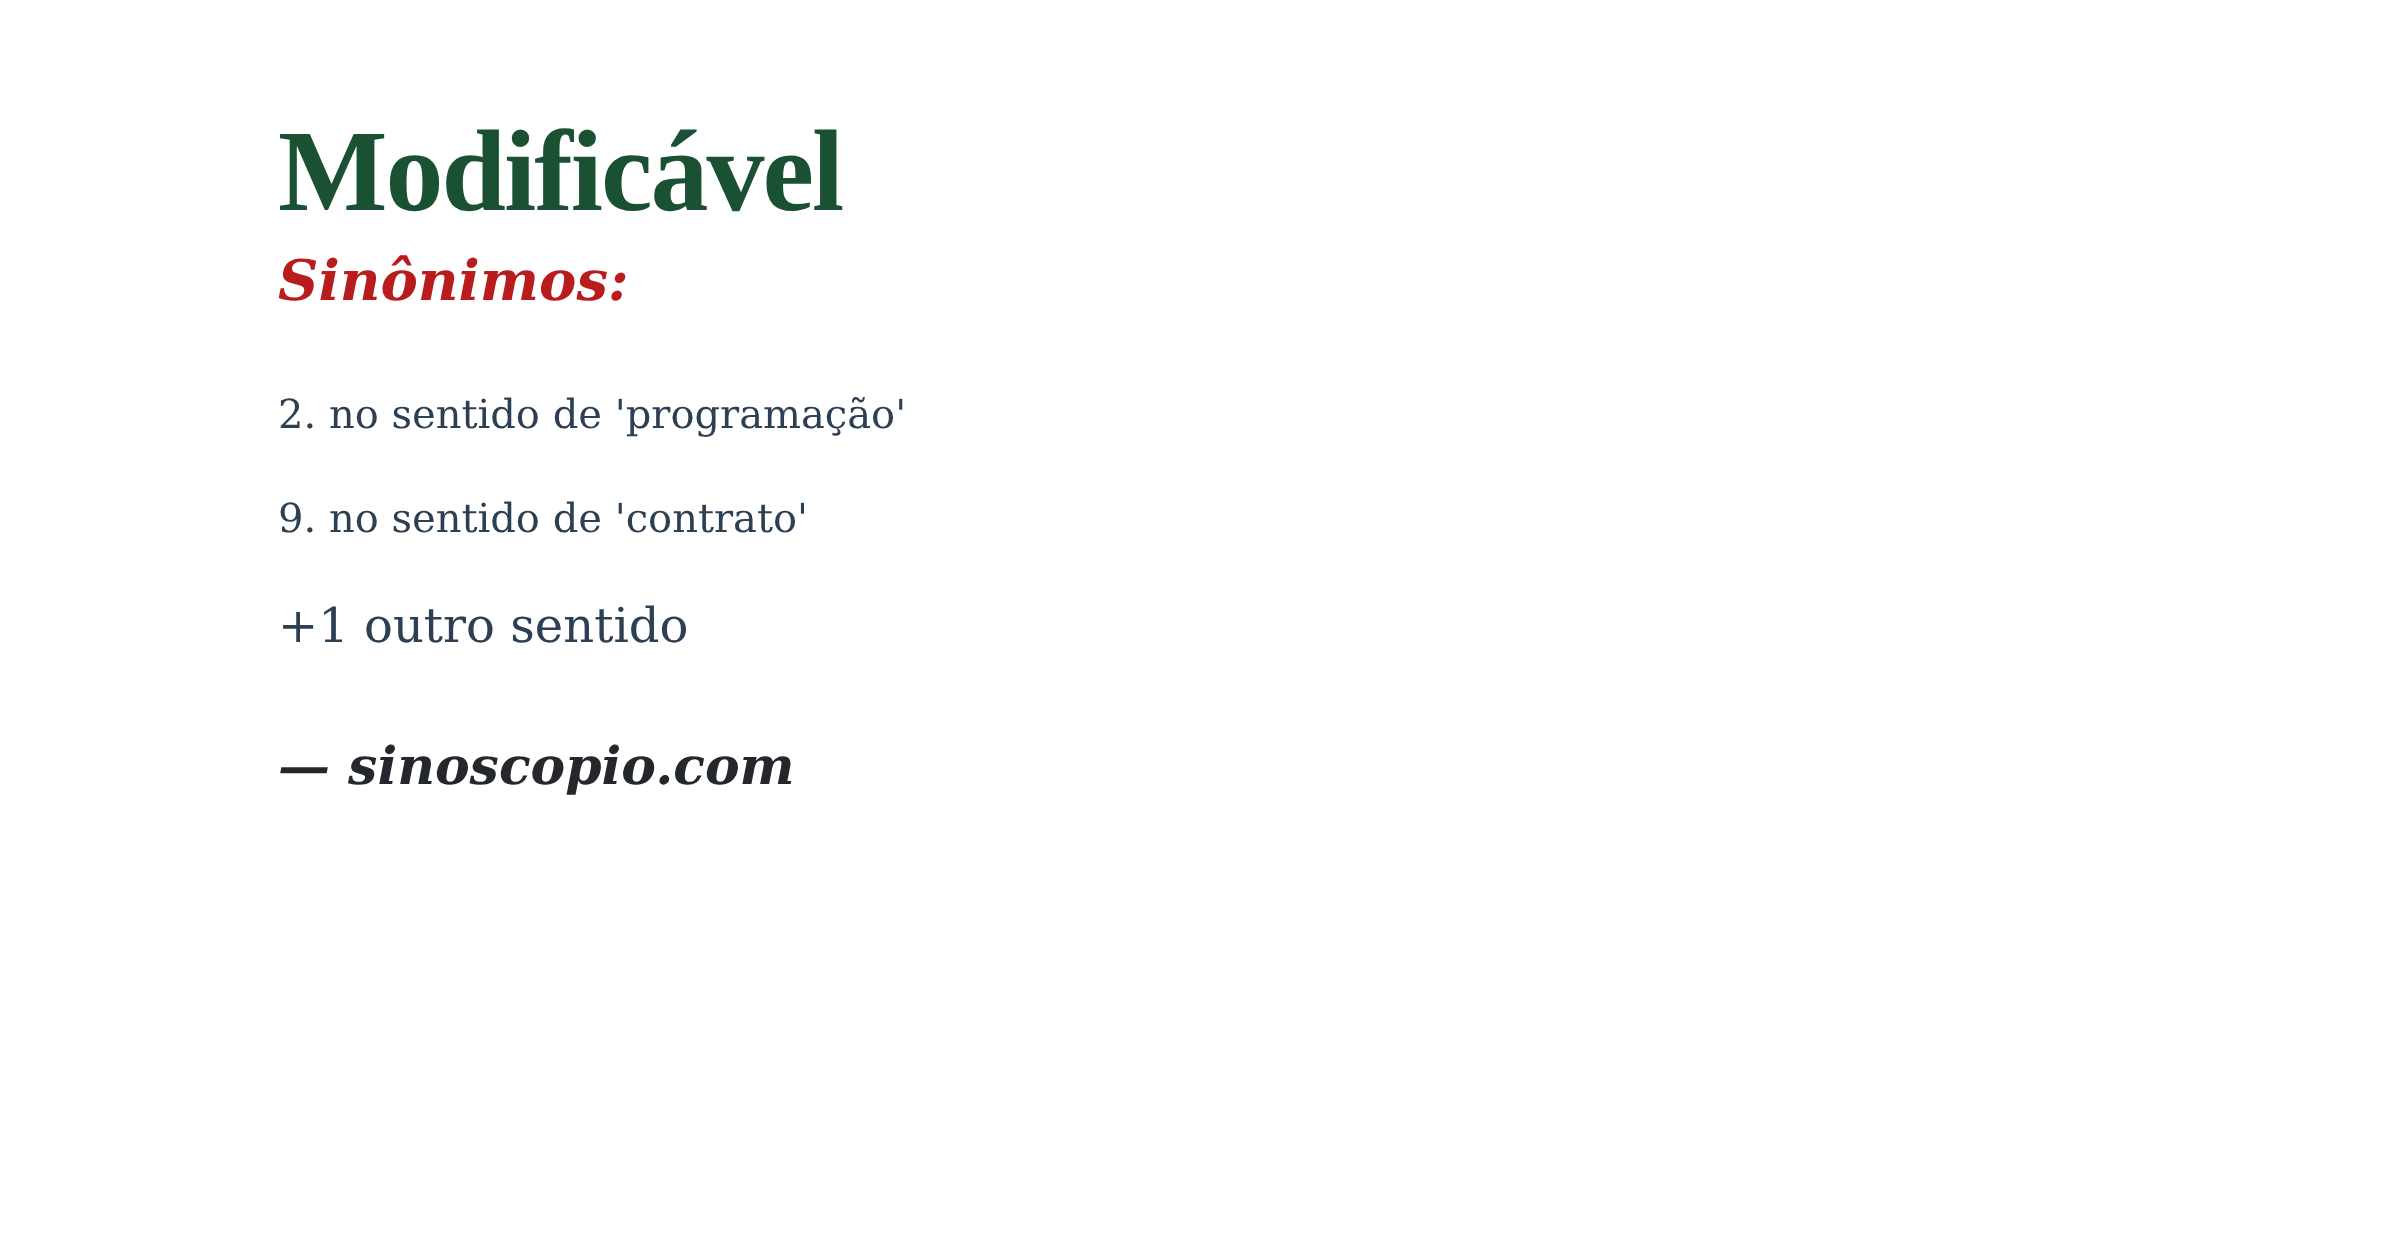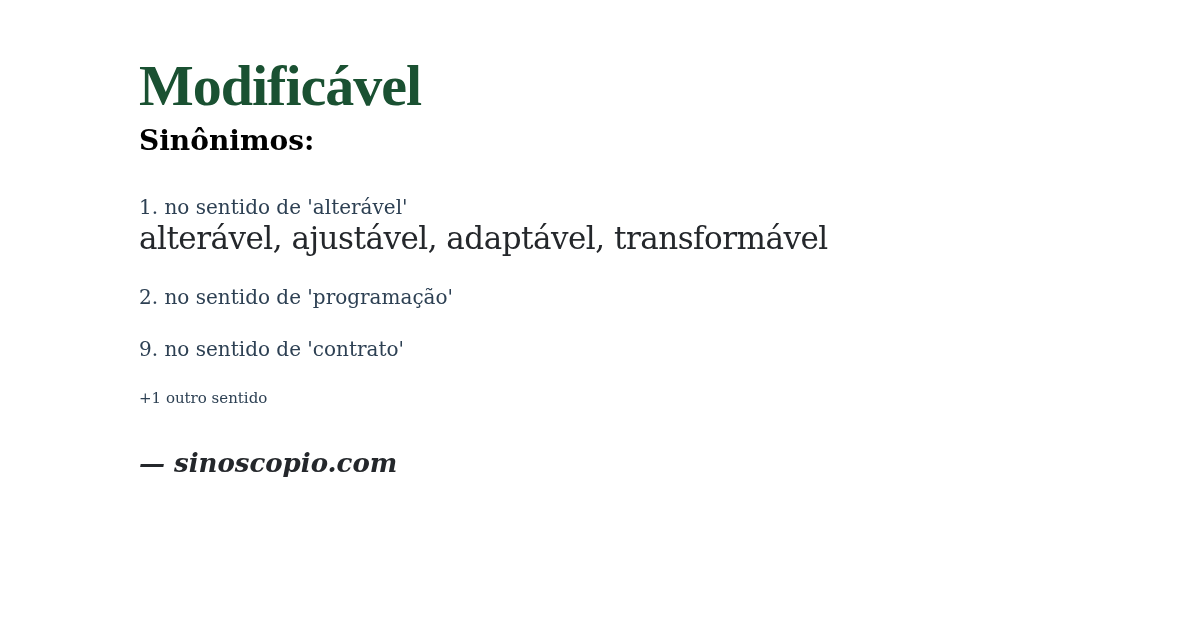--- a/index.html
+++ b/index.html
@@ -28,21 +28,22 @@
     font-weight: bold;
     letter-spacing: -1px;
     color: #1a5132;
     font-family: Liberation Serif, serif;
   }
   .heading {
     margin: 8px 0 0 0;
     font-size: 28px;
     line-height: 1.15;
     font-weight: bold;
-    color: #000000;
+    font-style: italic;
+    color: #b91c1c;
   }
   .sense {
     margin-top: 28px;
   }
   .sense:first-of-type {
     margin-top: 38px;
   }
   .sense-label {
     font-size: 20px;
     line-height: 1.2;
@@ -50,21 +51,21 @@
   }
   .sense-synonyms {
     margin-top: 2px;
     font-size: 31px;
     line-height: 1.15;
     letter-spacing: -0.5px;
     color: #24272b;
   }
   .more-senses {
     margin-top: 28px;
-    font-size: 15px;
+    font-size: 24px;
     line-height: 1.2;
     color: #2d4053;
   }
   .attribution {
     margin-top: 42px;
     font-size: 26px;
     line-height: 1.1;
     font-style: italic;
     font-weight: 600;
     color: #24272b;
@@ -72,24 +73,20 @@
 </style>
 </head>
 <body>
 
 <div class="card">
 
   <h1 class="word">Modificável</h1>
 
   <h2 class="heading">Sinônimos:</h2>
 
-  <div class="sense">
-    <div class="sense-label">1. no sentido de 'alterável'</div>
-    <div class="sense-synonyms">alterável, ajustável, adaptável, transformável</div>
-  </div>
 
   <div class="sense">
     <div class="sense-label">2. no sentido de 'programação'</div>
   </div>
 
   <div class="sense">
     <div class="sense-label">9. no sentido de 'contrato'</div>
   </div>
 
   <div class="more-senses">+1 outro sentido</div>

